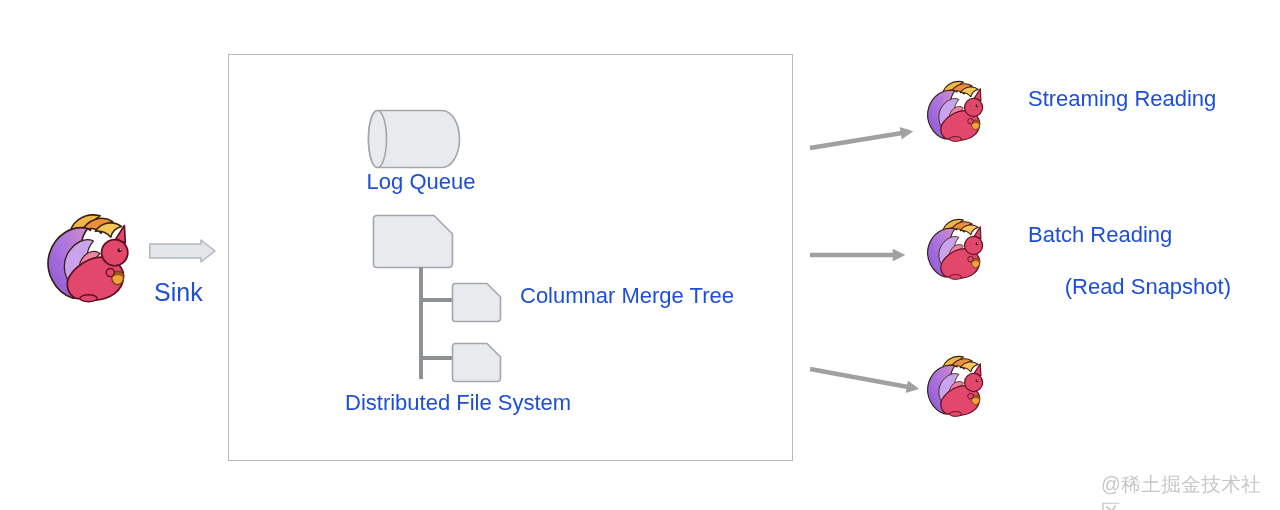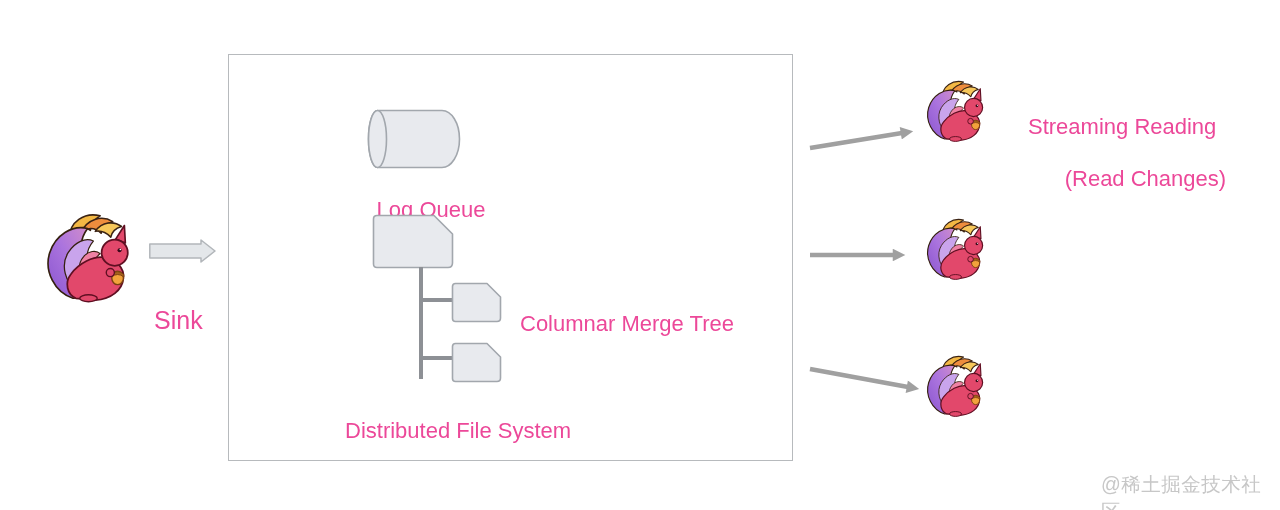--- a/index.html
+++ b/index.html
@@ -1,21 +1,21 @@
 <!DOCTYPE html>
 <html><head>
 <meta charset="utf-8">
 <style>
   html,body{margin:0;padding:0;background:#ffffff;}
   .canvas{
     position:relative;width:1280px;height:510px;background:#ffffff;
     font-family:"Liberation Sans",sans-serif;color:#1a1a1a;overflow:hidden;
   }
   .abs{position:absolute;}
-  .label{position:absolute;font-size:22px;line-height:26px;color:#ec4899;white-space:pre;margin-top:28px;}
+  .label{position:absolute;font-size:22px;line-height:26px;color:#1d4ed8;white-space:pre;}
   .label.center{text-align:center;}
   .storage-box{
     position:absolute;left:228px;top:54px;width:565px;height:407px;
     border:1.3px solid #b7babd;background:#ffffff;box-sizing:border-box;
   }
   .tree-line{position:absolute;background:#8d9095;}
   .watermark{position:absolute;left:1101px;top:471px;font-size:19.5px;color:#c7c7c7;letter-spacing:.5px;}
   svg{display:block;}
 </style>
 </head>
@@ -62,21 +62,21 @@
   </svg>
 
   <div class="label" style="left:154px;top:279px;font-size:25px">Sink</div>
 
   <div class="storage-box"></div>
 
   <svg class="abs" style="left:367px;top:109px" width="94" height="60" viewBox="0 0 94 60">
     <path d="M10.5,1.5 H75 C84.5,1.5 92.5,14 92.5,30 C92.5,46 84.5,58.5 75,58.5 H10.5 A9,28.5 0 0 1 10.5,1.5 Z" fill="#e8eaee" stroke="#a2a7ad" stroke-width="1.6"></path>
     <ellipse cx="10.5" cy="30" rx="9" ry="28.5" fill="#e8eaee" stroke="#a2a7ad" stroke-width="1.6"></ellipse>
   </svg>
-  <div class="label center" style="left:356px;top:169px;width:150px">Log Queue</div>
+  <div class="label center" style="left:346px;top:169px;width:150px">Log Queue</div>
 
   <svg class="abs" style="left:372px;top:214px" width="82" height="55" viewBox="0 0 82 55">
     <path d="M5,1.5 H62 L80.5,20 V49 Q80.5,53.5 76,53.5 H5 Q1.5,53.5 1.5,50 V5 Q1.5,1.5 5,1.5 Z" fill="#e8eaee" stroke="#a2a7ad" stroke-width="1.6" stroke-linejoin="round"></path>
   </svg>
 
   <div class="tree-line" style="left:419px;top:267px;width:4px;height:112px"></div>
   <div class="tree-line" style="left:419px;top:298px;width:34px;height:4px"></div>
   <div class="tree-line" style="left:419px;top:356px;width:34px;height:4px"></div>
 
   <svg class="abs" style="left:451px;top:282px" width="51" height="41" viewBox="0 0 51 41">
@@ -93,29 +93,29 @@
     <line x1="810" y1="148" x2="902" y2="133" stroke="#a0a0a0" stroke-width="4.5" marker-end="url(#ah)"></line>
     <line x1="810" y1="255" x2="894" y2="255" stroke="#a0a0a0" stroke-width="4.5" marker-end="url(#ah)"></line>
     <line x1="810" y1="369" x2="908" y2="387" stroke="#a0a0a0" stroke-width="4.5" marker-end="url(#ah)"></line>
   </svg>
 
   <div>
     <svg class="abs" style="left:922px;top:78px" width="67" height="67">
         <use href="#flink-squirrel"></use>
       </svg>
     <div class="label" style="left:1028px;top:86px"><span>Streaming Reading</span><br>
-      <span>(Read Changes)</span></div>
+      </div>
   </div>
 
   <div>
     <svg class="abs" style="left:922px;top:216px" width="67" height="67">
         <use href="#flink-squirrel"></use>
       </svg>
-    <div class="label" style="left:1028px;top:222px"><br>
-      </div>
+    <div class="label" style="left:1028px;top:222px"><span>Batch Reading</span><br>
+      <span>(Read Snapshot)</span></div>
   </div>
 
   <div>
     <svg class="abs" style="left:922px;top:353px" width="67" height="67">
         <use href="#flink-squirrel"></use>
       </svg>
     <div class="label" style="left:1028px;top:362px"><br>
       </div>
   </div>
 

